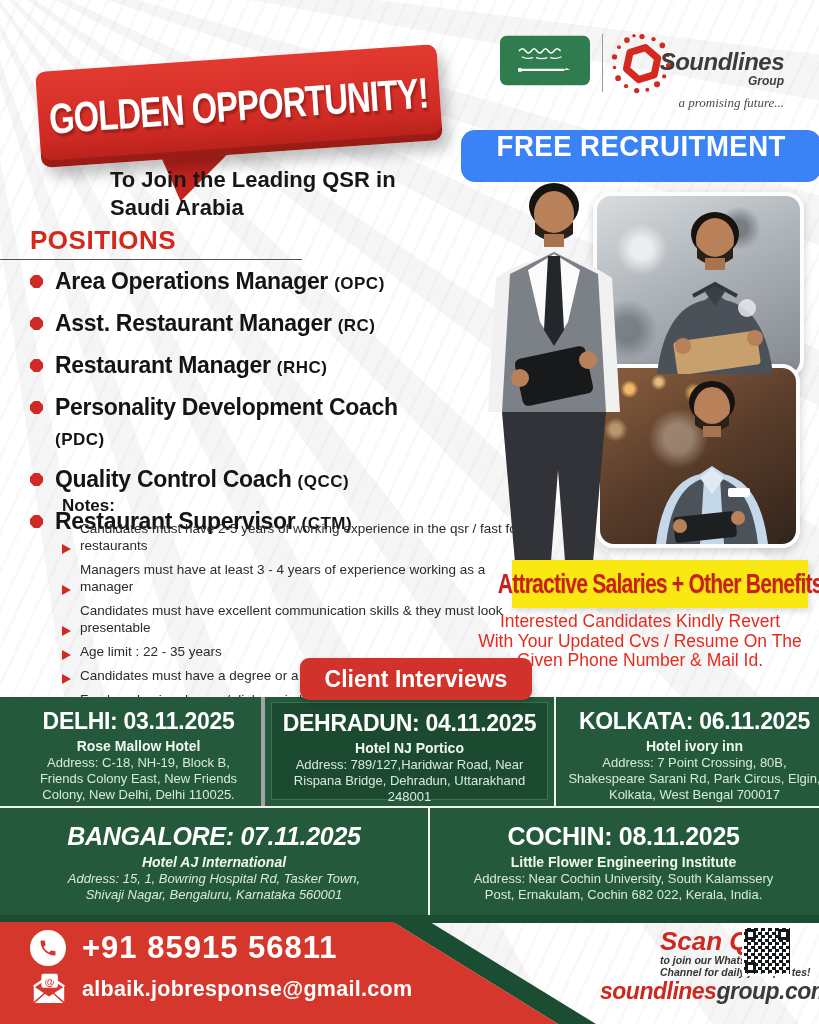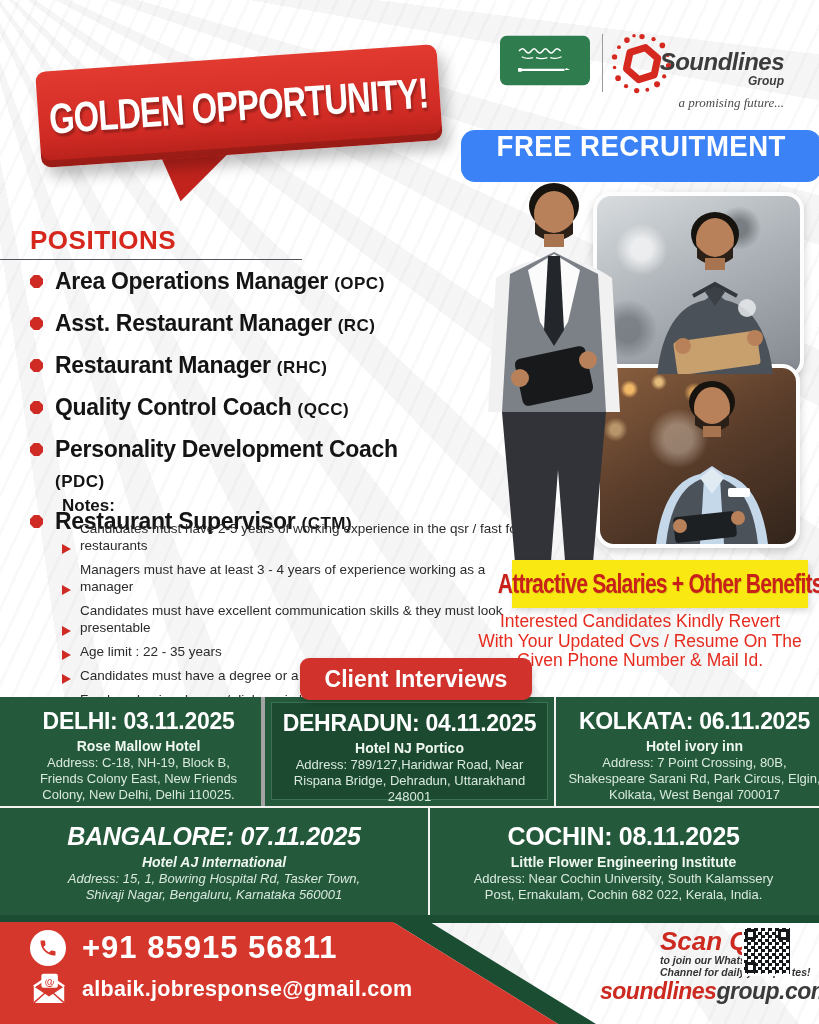--- a/index.html
+++ b/index.html
@@ -159,43 +159,47 @@
       <circle cx="4" cy="27" r="3"></circle>
         <circle cx="9" cy="16" r="2.2"></circle>
         <circle cx="18" cy="8" r="3.2"></circle>
         <circle cx="26" cy="3" r="2"></circle>
     </g>
   </svg>
   <div class="abs brand-name">Soundlines</div>
   <div class="abs brand-sub">Group</div>
   <div class="abs brand-tag">a promising future...</div>
 
+  <div class="abs subtitle">
+    <div>To Join the Leading QSR in</div>
+    <div>Saudi Arabia</div>
+  </div>
   <div class="abs positions-heading">POSITIONS</div>
   <div class="abs positions-rule"></div>
 
   <div class="abs positions-list">
     <div class="pos-item">
       <span class="octagon"></span>
       <span class="pos-text"><span>Area Operations Manager</span> <span class="pos-code">(OPC)</span></span>
     </div>
     <div class="pos-item">
       <span class="octagon"></span>
       <span class="pos-text"><span>Asst. Restaurant Manager</span> <span class="pos-code">(RC)</span></span>
     </div>
     <div class="pos-item">
       <span class="octagon"></span>
       <span class="pos-text"><span>Restaurant Manager</span> <span class="pos-code">(RHC)</span></span>
     </div>
+    <div class="pos-item" style="width:400px">
+      <span class="octagon"></span>
+      <span class="pos-text"><span>Personality Development Coach</span> <span class="pos-code">(PDC)</span></span>
+    </div>
     <div class="pos-item">
       <span class="octagon"></span>
       <span class="pos-text"><span>Quality Control Coach</span> <span class="pos-code">(QCC)</span></span>
-    </div>
-    <div class="pos-item" style="width:400px">
-      <span class="octagon"></span>
-      <span class="pos-text"><span>Personality Development Coach</span> <span class="pos-code">(PDC)</span></span>
     </div>
     <div class="pos-item">
       <span class="octagon"></span>
       <span class="pos-text"><span>Restaurant Supervisor</span> <span class="pos-code">(CTM)</span></span>
     </div>
   </div>
 
   <div class="abs notes">
     <div class="notes-heading">Notes:</div>
     <div class="note-item">

